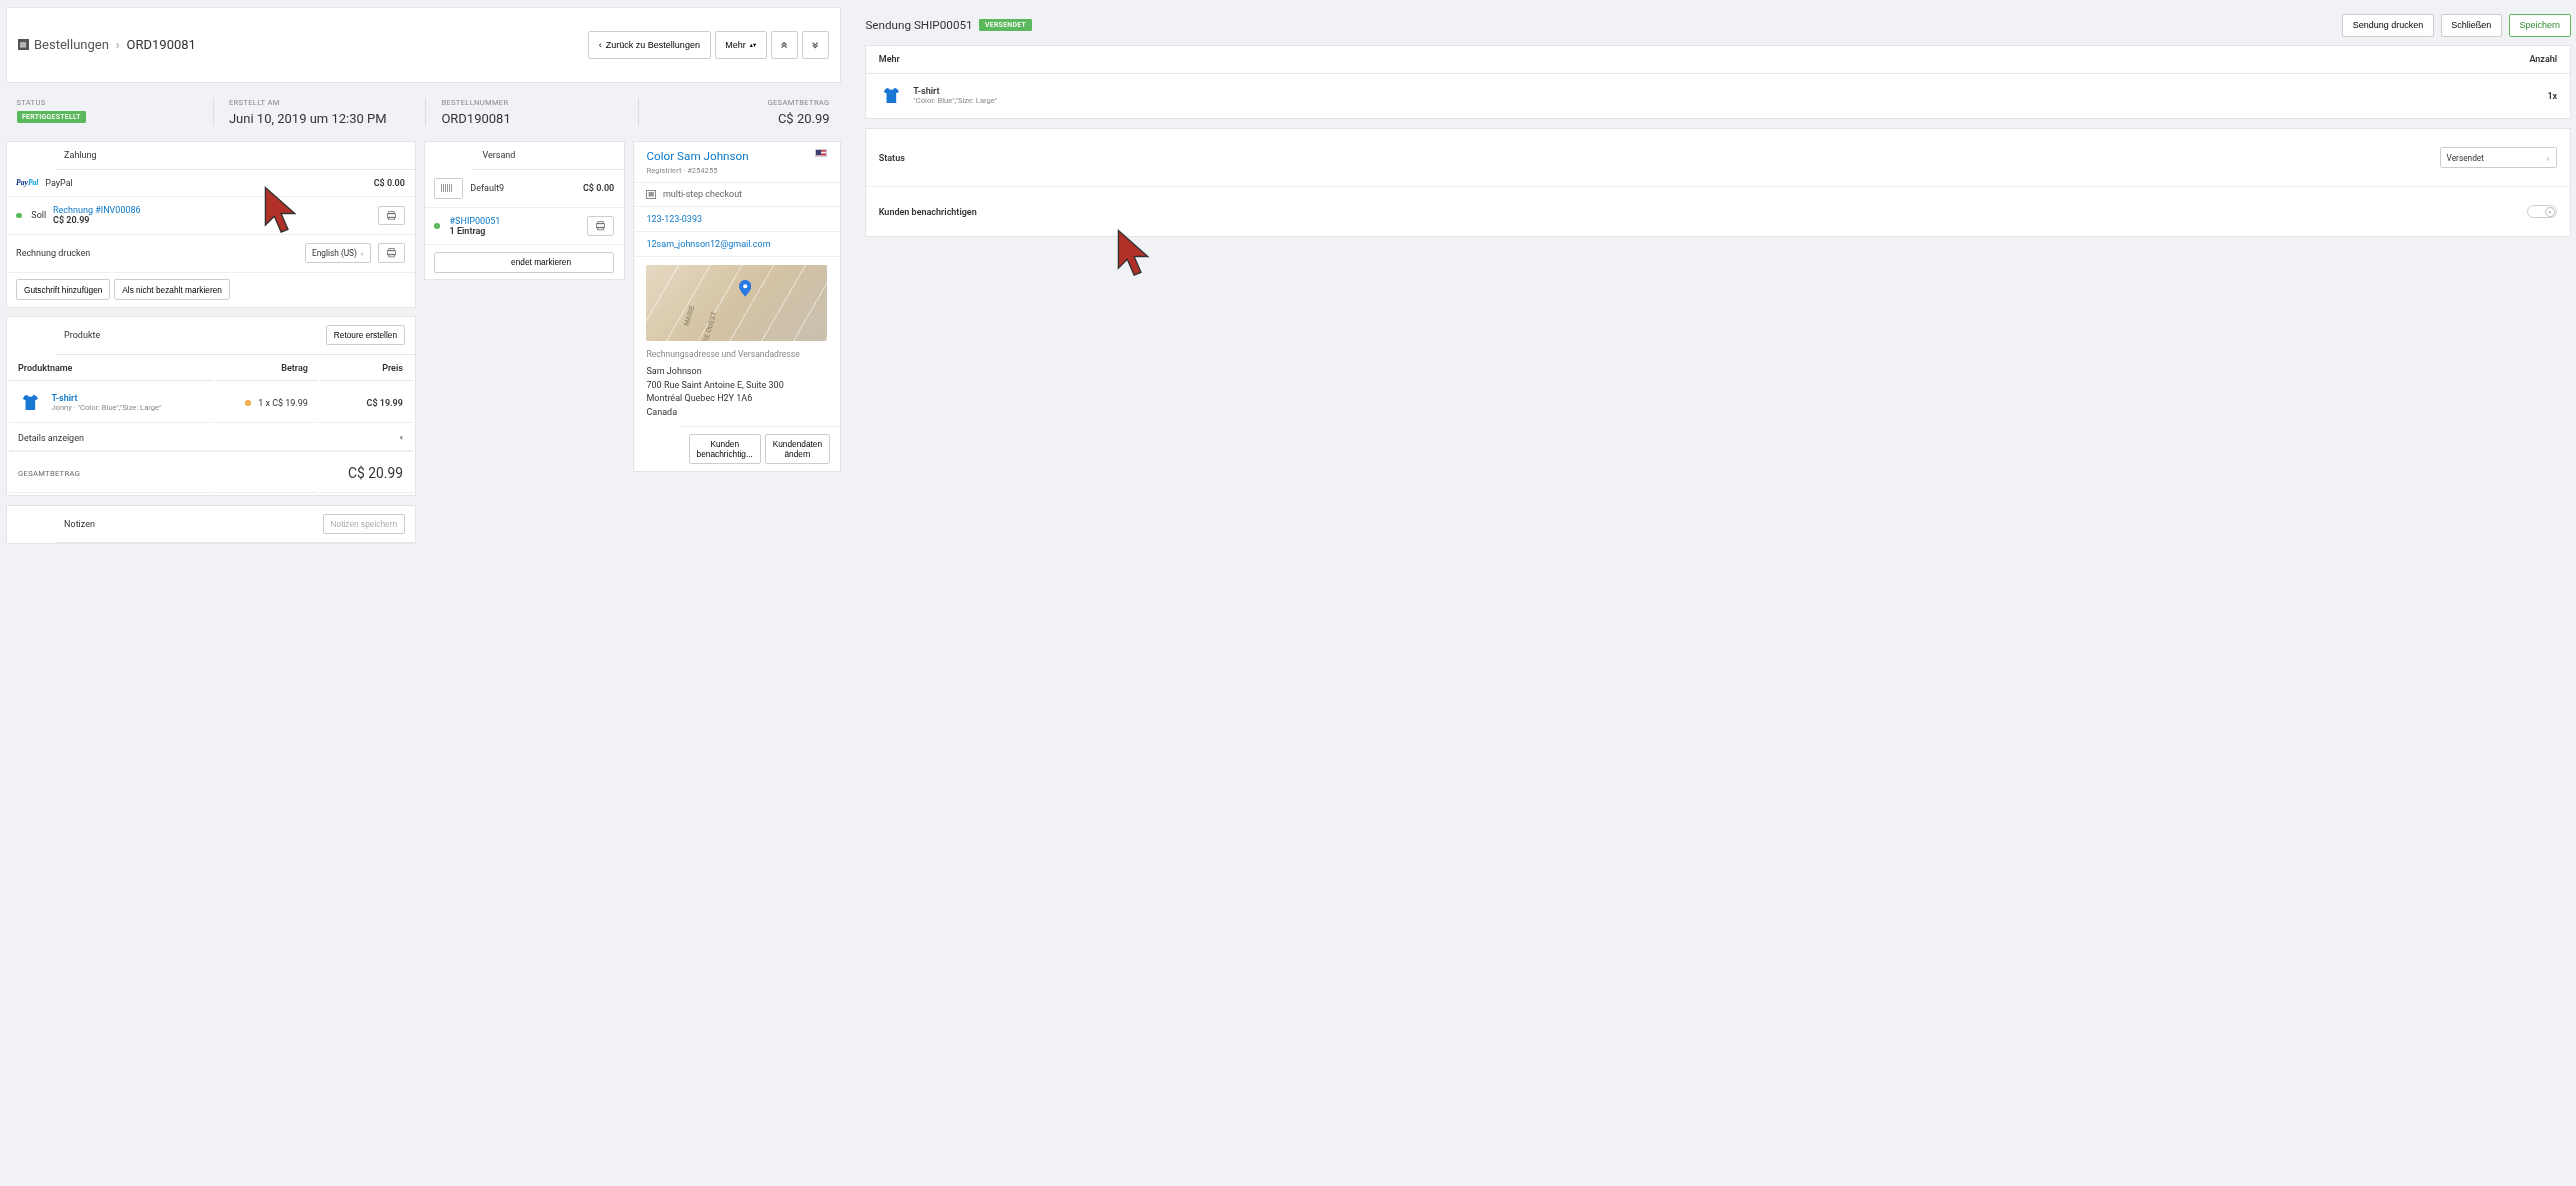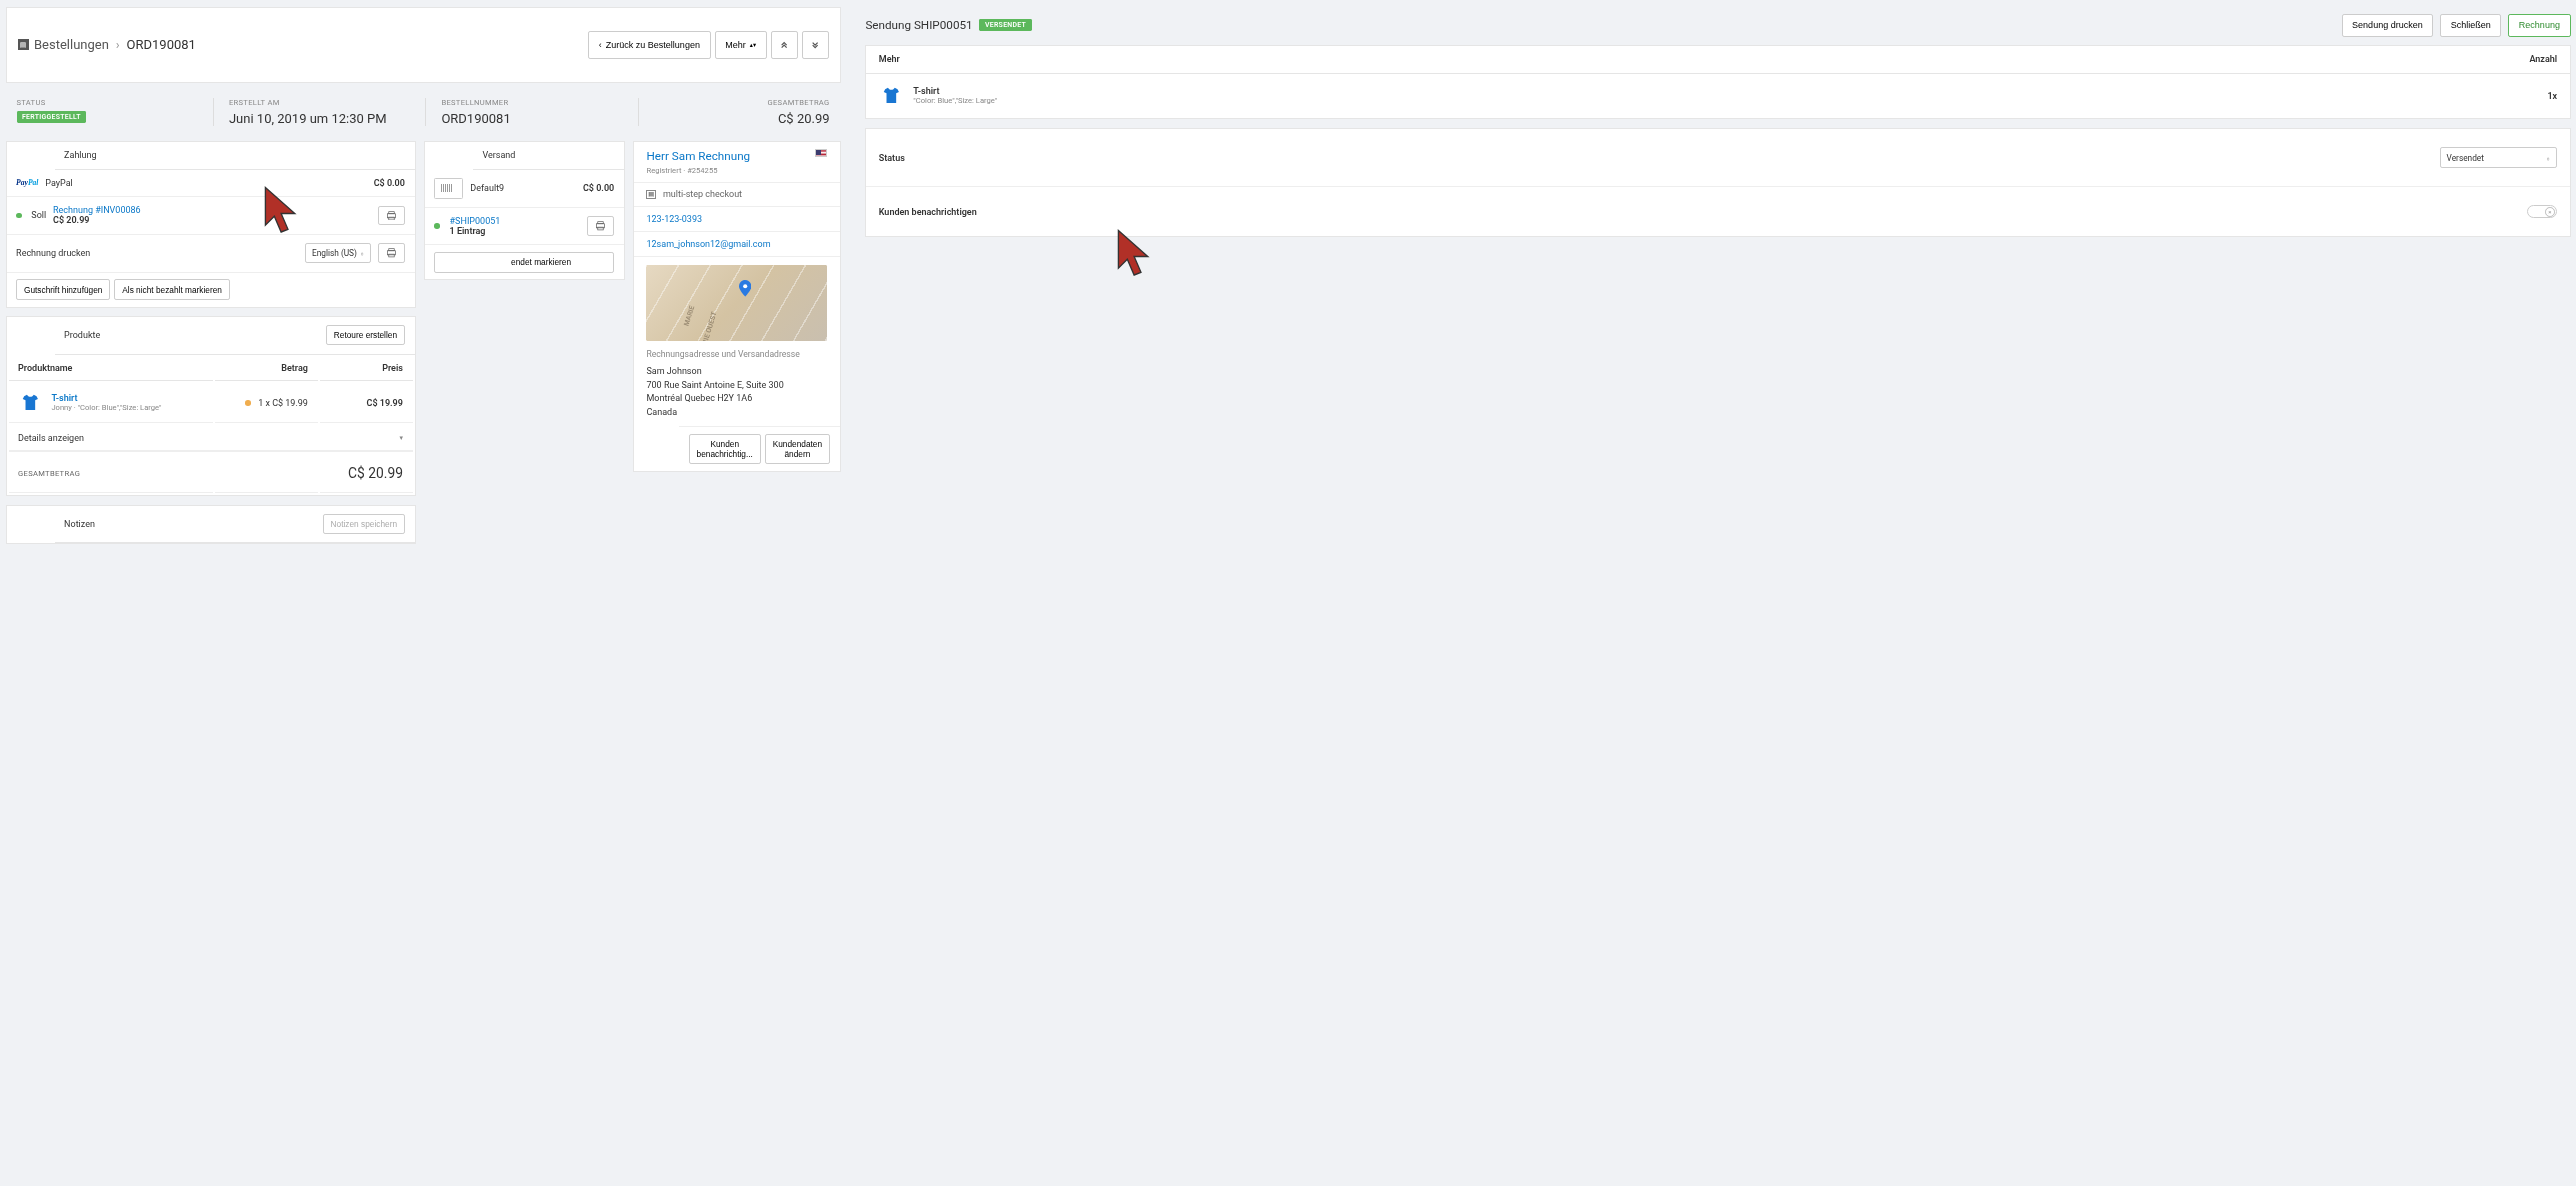--- a/index.html
+++ b/index.html
@@ -290,21 +290,21 @@
                 <span>endet markieren</span>
               </button>
           </div>
         </div>
       </div>
 
       <div class="col col-3">
         <div class="card">
           <div class="cust-row" style="display:flex;align-items:flex-start;">
             <div>
-              <div class="cust-name">Herr Sam Rechnung</div>
+              <div class="cust-name">Color Sam Johnson</div>
               <div class="muted" style="margin-top:2.8px;">Registriert · #254255</div>
             </div>
             <span style="margin-left:auto;" class="flag-us"></span>
           </div>
           <div class="cust-row" style="display:flex;align-items:center;gap:6.9px;">
             <span style="width:9.6px;height:9.6px;border:0.7px solid #888;display:inline-flex;align-items:center;justify-content:center;font-size:6.2px;">▤</span>
             <span style="color:#666;">multi-step checkout</span>
           </div>
           <div class="cust-row"><span class="link">123-123-0393</span></div>
           <div class="cust-row"><span class="link">12sam_johnson12@gmail.com</span></div>
@@ -339,21 +339,21 @@
 
   </div>
 
   <div class="right-panel" style="position:relative;">
     <div class="ship-header">
       <span class="title">Sendung SHIP00051</span>
       <span class="badge">VERSENDET</span>
       <span class="spacer"></span>
       <button class="btn">Sendung drucken</button>
       <button class="btn">Schließen</button>
-      <button class="btn btn-save">Rechnung</button>
+      <button class="btn btn-save">Speichern</button>
     </div>
 
     <div class="ship-card">
       <div class="ship-table-h">
         <span>Mehr</span>
         <span style="margin-left:auto;">Anzahl</span>
       </div>
       <div class="ship-table-r">
         <span class="shirt-icon">
             <svg viewBox="0 0 30 30">

